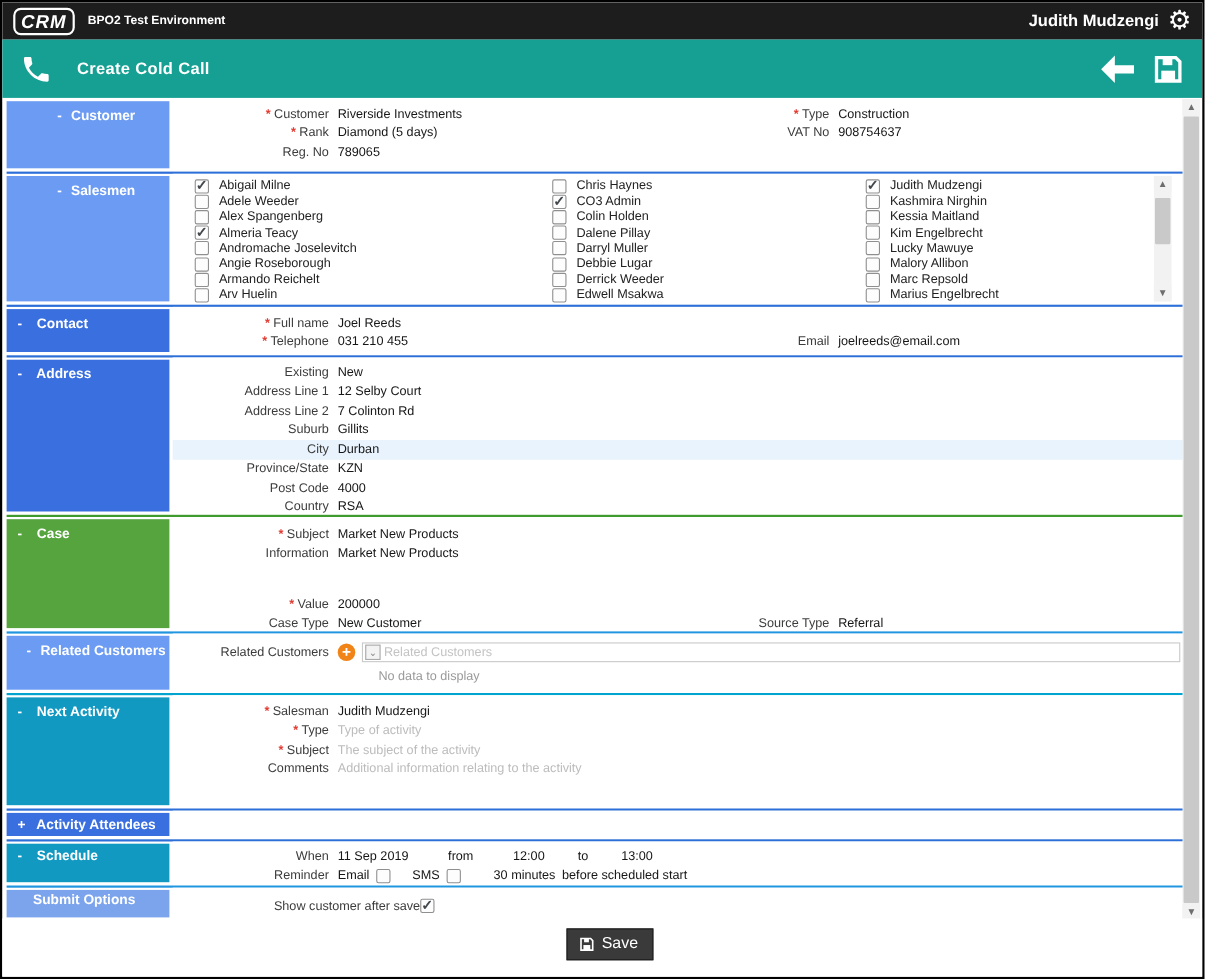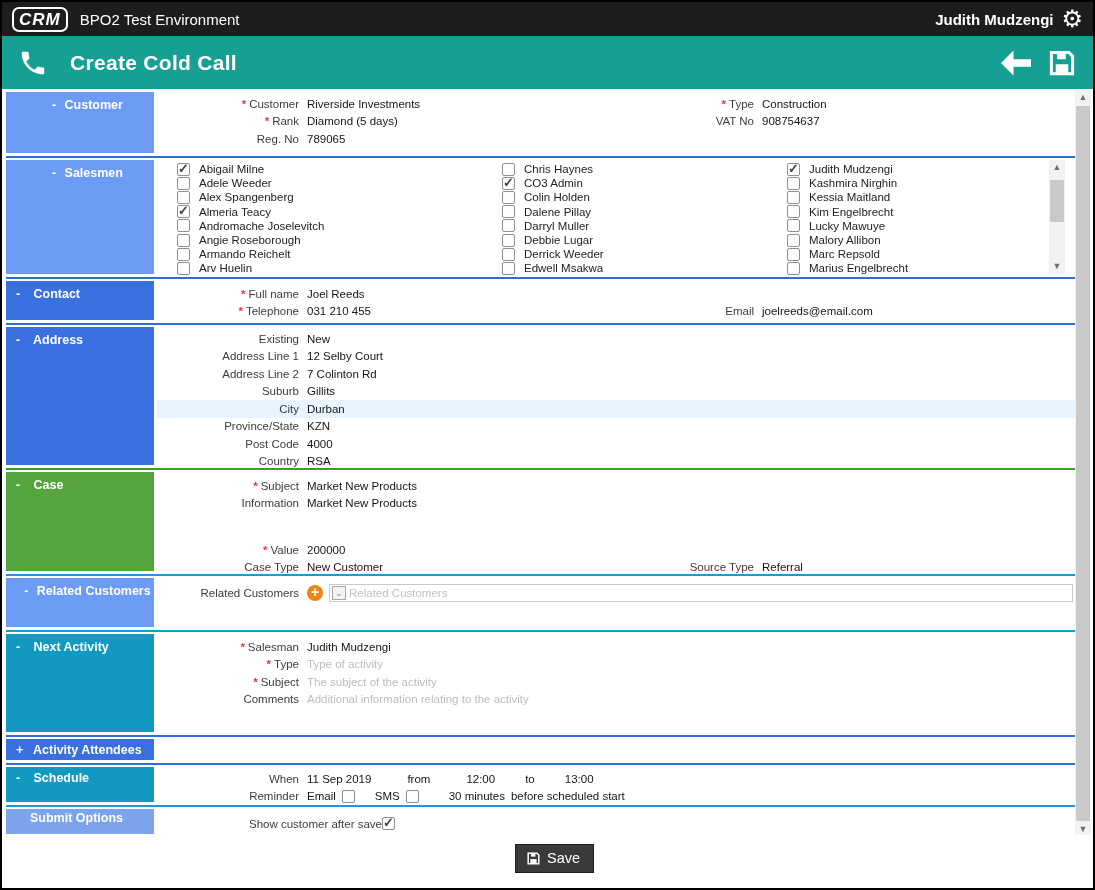--- a/index.html
+++ b/index.html
@@ -5,30 +5,30 @@
   * { margin:0; padding:0; box-sizing:border-box; }
   html,body { width:1095px; height:890px; }
   body { font-family:"Liberation Sans", sans-serif; background:#fff; }
   #page { position:relative; width:1095px; height:890px; border:2px solid #000; background:#fff; overflow:hidden; }
 
   
   .topbar { position:absolute; left:0; top:0; width:100%; height:34px; background:#1d1d1d; color:#fff;
             display:flex; align-items:center; padding:0 10px; }
   .logo { border:2px solid #fff; border-radius:7px; padding:0 5px; font-weight:bold; font-size:17px;
           letter-spacing:1px; line-height:21px; margin-right:12px; font-style:italic; }
-  .topbar-title { font-size:15px; font-weight:400; }
+  .topbar-title { font-size:11px; font-weight:700; }
   .topbar-right { margin-left:auto; display:flex; align-items:center; gap:8px; }
   .topbar-user { font-size:15px; font-weight:600; }
   .gear { font-size:24px; line-height:24px; color:#fff; cursor:pointer; }
 
   
   .tealbar { position:absolute; left:0; top:34px; width:100%; height:53px; background:#16a093;
              display:flex; align-items:center; padding:0 16px; }
   .phone-ic { width:30px; height:30px; margin-right:22px; }
-  .teal-title { color:#fff; font-size:21px; font-weight:bold; letter-spacing:.3px; }
+  .teal-title { color:#fff; font-size:15px; font-weight:bold; letter-spacing:.3px; }
   .tealbar-right { margin-left:auto; display:flex; align-items:center; gap:16px; }
   .hicon { width:30px; height:30px; cursor:pointer; }
 
   
   .section { position:absolute; left:4px; width:1073px; }
   .sidebar { position:absolute; left:0; top:2px; bottom:3px; width:148px; color:#fff;
              font-size:12.5px; font-weight:600; padding:6px 0 0 10px; cursor:pointer; }
   .sidebar .mark { display:inline-block; width:14px; font-weight:bold; }
   .content { margin-left:151px; height:100%; position:relative; background:#fff; }
 
@@ -367,20 +367,21 @@
     </div>
     <div class="content" style="padding-top:7px;">
       <div class="frow" style="height:20px;">
         <span class="lbl">Related Customers</span>
         <span class="plus">+</span>
         <span class="rel-field">
           <span class="dd-cb">⌄</span>
           <span class="rel-ph">Related Customers</span>
         </span>
       </div>
+      <div class="nodata">No data to display</div>
     </div>
   </div>
 
   <div class="section bt-cyan" style="top:628px;height:105px;">
     <div class="sidebar bg-teal">
       <span class="mark">-</span>
       <span>Next Activity</span>
     </div>
     <div class="content" style="padding-top:6px;">
       <div class="frow">

